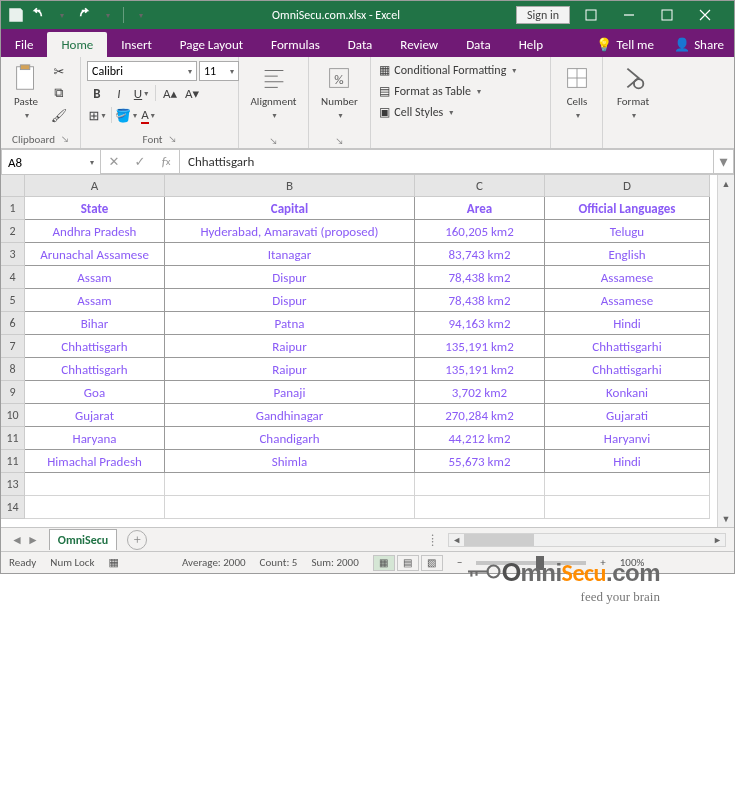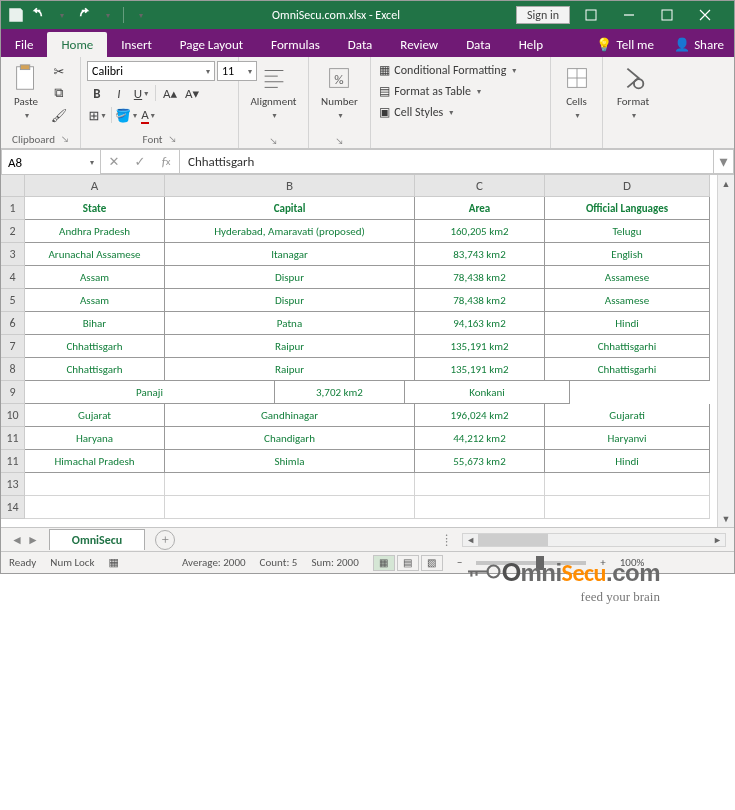--- a/index.html
+++ b/index.html
@@ -27,21 +27,21 @@
 .rgroup { border-right: 1px solid #d4d4d4; display: flex; flex-direction: column; padding: 4px 6px 0 6px; }
 .rgroup-body { flex: 1; display: flex; align-items: flex-start; gap: 4px; }
 .rgroup-label { text-align: center; font-size: 11px; color: #666; padding: 2px 0; display: flex; justify-content: center; gap: 6px; }
 .dlauncher { font-size: 9px; color: #888; cursor: pointer; }
 .bigbtn { display: flex; flex-direction: column; align-items: center; gap: 2px; cursor: pointer; font-size: 11px; color: #444; padding: 2px 4px; }
 .bigbtn svg { width: 30px; height: 30px; }
 .stackv { display: flex; flex-direction: column; gap: 2px; }
 .row { display: flex; gap: 2px; align-items: center; }
 .combo { border: 1px solid #ababab; background: #fff; font-size: 12px; padding: 0 4px; height: 20px; display: flex; align-items: center; gap: 4px; cursor: pointer; }
 .combo.small { width: 40px; justify-content: space-between; }
-.combo.font { width: 128px; justify-content: space-between; text-align: right; }
+.combo.font { width: 110px; justify-content: space-between; text-align: right; }
 .sq { width: 20px; height: 20px; border: 1px solid transparent; display: flex; align-items: center; justify-content: center; cursor: pointer; font-size: 13px; color: #444; }
 .styleitem { font-size: 12px; color: #3b3b3b; padding: 2px 2px; display: flex; align-items: center; gap: 4px; cursor: pointer; }
 .dd { font-size: 8px; color: #666; margin-left: 2px; }
 
 
 .fbar { height: 26px; border-bottom: 1px solid #c6c6c6; display: flex; align-items: stretch; background: #fff; }
 .namebox { width: 100px; border: 1px solid #c6c6c6; display: flex; align-items: center; padding: 12px 6px; font-size: 13px; justify-content: space-between; }
 .fxgroup { display: flex; align-items: center; border: 1px solid #c6c6c6; border-left: none; }
 .fxbtn { width: 26px; display: flex; align-items: center; justify-content: center; color: #999; cursor: pointer; font-size: 13px; }
 .formulainput { flex: 1; border: 1px solid #c6c6c6; border-left: none; padding: 0 8px; font-size: 13px; display: flex; align-items: center; color: #333; }
@@ -49,32 +49,32 @@
 
 
 .grid { display: flex; height: 352px; position: relative; }
 .corner { width: 24px; height: 22px; background: #e6e6e6; border-right: 1px solid #ccc; border-bottom: 1px solid #ccc; }
 .colheads { display: flex; flex: 1; }
 .colhead { background: #e6e6e6; border-right: 1px solid #ccc; border-bottom: 1px solid #ccc; text-align: center; font-size: 13px; color: #555; height: 22px; line-height: 22px; }
 .rowheads { display: flex; flex-direction: column; }
 .rowhead { width: 24px; height: 23px; background: #e6e6e6; border-right: 1px solid #ccc; border-bottom: 1px solid #ccc; text-align: center; font-size: 12px; color: #555; line-height: 23px; }
 .cells { flex: 1; }
 .cellrow { display: flex; height: 23px; }
-.cell { border-right: 1px solid #d4d4d4; border-bottom: 1px solid #d4d4d4; font-size: 11px; color: #15803d; text-align: center; line-height: 23px; overflow: hidden; white-space: nowrap; }
+.cell { border-right: 1px solid #d4d4d4; border-bottom: 1px solid #d4d4d4; font-size: 13px; color: #8b5cf6; text-align: center; line-height: 23px; overflow: hidden; white-space: nowrap; }
 .cell.header { font-weight: bold; border-color: #999; }
 .cell.bordered { border-color: #999; }
 .vscroll { width: 17px; background: #f0f0f0; border-left: 1px solid #d4d4d4; display: flex; flex-direction: column; }
 .vscroll .arrow { height: 17px; text-align: center; font-size: 9px; color: #666; cursor: pointer; display: flex; align-items: center; justify-content: center; }
 .vscroll .track { flex: 1; }
 
 
 .sheetbar { height: 24px; background: #f3f2f1; border-top: 1px solid #c6c6c6; display: flex; align-items: center; font-size: 12px; }
 .navarrows { display: flex; gap: 4px; padding: 0 10px; color: #888; }
 .navarrows span { cursor: pointer; }
-.sheettab { padding: 3px 22px; background: #fff; border: 1px solid #aeaeae; border-bottom: none; color: #217346; font-weight: bold; cursor: pointer; }
+.sheettab { padding: 3px 8px; background: #fff; border: 1px solid #aeaeae; border-bottom: none; color: #217346; font-weight: bold; cursor: pointer; }
 .addsheet { margin-left: 10px; width: 20px; height: 20px; border: 1px solid #aeaeae; border-radius: 10px; display: flex; align-items: center; justify-content: center; color: #888; cursor: pointer; }
 .hscrollwrap { flex: 1; display: flex; align-items: center; padding: 0 8px; }
 .hscroll { flex: 1; height: 14px; background: #f0f0f0; border: 1px solid #d4d4d4; display: flex; }
 .hscroll .thumb { width: 70px; background: #cdcdcd; }
 .hscroll .harrow { width: 15px; text-align: center; font-size: 9px; color: #666; cursor: pointer; }
 
 
 .statusbar { height: 22px; background: #f3f2f1; border-top: 1px solid #c6c6c6; display: flex; align-items: center; font-size: 11px; color: #555; padding: 0 8px; gap: 14px; }
 .viewbtns { display: flex; gap: 2px; }
 .viewbtn { width: 22px; height: 16px; border: 1px solid #c6c6c6; display: flex; align-items: center; justify-content: center; cursor: pointer; font-size: 10px; }
@@ -281,21 +281,21 @@
           </div>
       <div class="styleitem">
             <span>▣</span>
             <span>Cell Styles</span>
             <span class="dd">▾</span>
           </div>
     </div>
   </div>
 
   <div class="rgroup" style="width:52px;">
-    <div class="rgroup-body" style="justify-content:center;">
+    <div class="rgroup-body" style="justify-content:flex-end;">
       <div class="bigbtn">
             <svg viewBox="0 0 32 32">
               <rect x="6" y="6" width="20" height="20" fill="#fff" stroke="#999"></rect>
               <path stroke="#999" d="M6 16h20M16 6v20"></path>
             </svg>
             <span>Cells</span>
             <span class="dd">▾</span>
           </div>
     </div>
     <div class="rgroup-label"></div>
@@ -404,28 +404,29 @@
               <div class="cell bordered cC">135,191 km2</div>
               <div class="cell bordered cD">Chhattisgarhi</div>
             </div>
             <div class="cellrow">
               <div class="cell bordered cA">Chhattisgarh</div>
               <div class="cell bordered cB">Raipur</div>
               <div class="cell bordered cC">135,191 km2</div>
               <div class="cell bordered cD">Chhattisgarhi</div>
             </div>
             <div class="cellrow">
+              <div class="cell bordered cA">Goa</div>
               <div class="cell bordered cB">Panaji</div>
               <div class="cell bordered cC">3,702 km2</div>
               <div class="cell bordered cD">Konkani</div>
             </div>
             <div class="cellrow">
               <div class="cell bordered cA">Gujarat</div>
               <div class="cell bordered cB">Gandhinagar</div>
-              <div class="cell bordered cC">196,024 km2</div>
+              <div class="cell bordered cC">270,284 km2</div>
               <div class="cell bordered cD">Gujarati</div>
             </div>
             <div class="cellrow">
               <div class="cell bordered cA">Haryana</div>
               <div class="cell bordered cB">Chandigarh</div>
               <div class="cell bordered cC">44,212 km2</div>
               <div class="cell bordered cD">Haryanvi</div>
             </div>
             <div class="cellrow">
               <div class="cell bordered cA">Himachal Pradesh</div>

